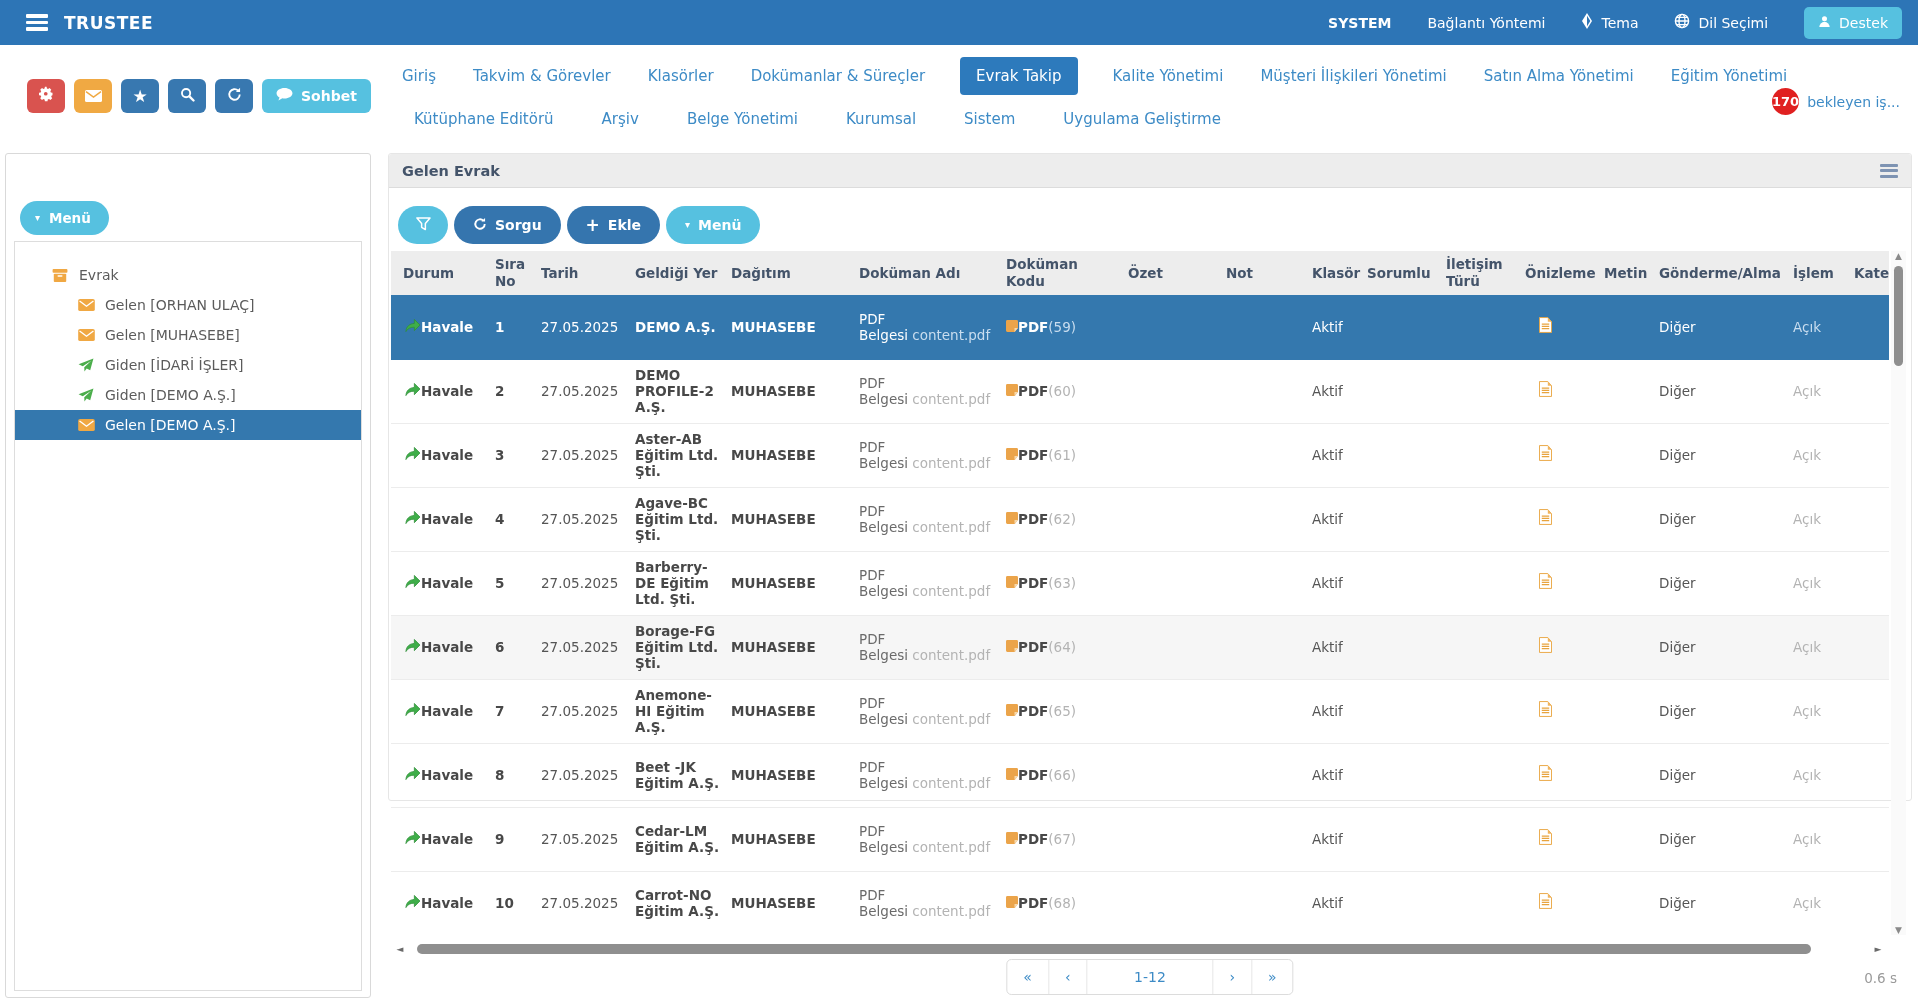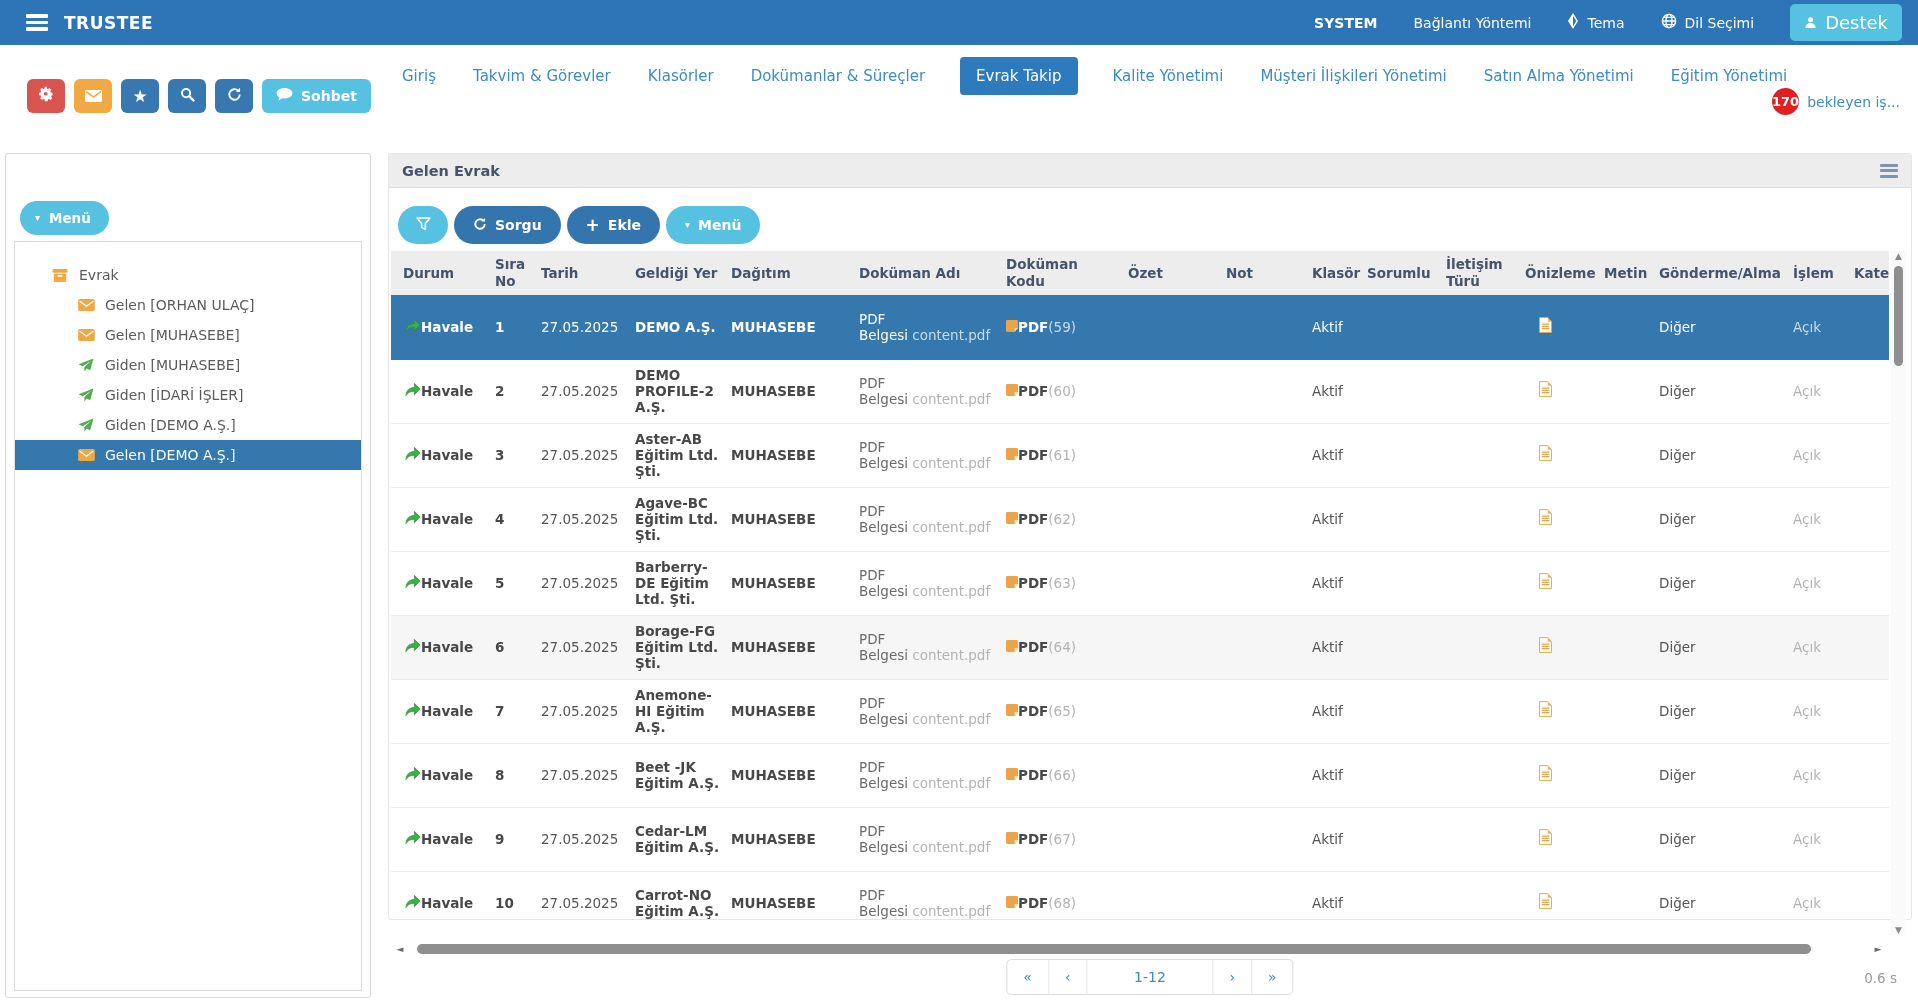--- a/index.html
+++ b/index.html
@@ -14,21 +14,21 @@
   .ham { display:inline-block; cursor:pointer; }
   .ham i { display:block; border-radius:1px; }
   .ham.white { margin-left:26px; }
   .ham.white i { width:22px; height:3.5px; background:#fff; margin:3px 0; }
   .ham.grey i { width:18px; height:3px; background:#7e93b2; margin:2.5px 0; }
   .app-title { font-size:17px; font-weight:bold; letter-spacing:.5px; margin-left:16px; }
   .top-right { margin-left:auto; display:flex; align-items:center; gap:36px; padding-right:16px; font-size:14px; }
   .top-user { font-weight:bold; }
   .top-link { display:flex; align-items:center; gap:8px; cursor:pointer; }
   .destek-btn { background:#56c1e0; border-radius:5px; padding:8px 14px; display:flex; gap:8px;
-    align-items:center; font-size:18px; cursor:pointer; }
+    align-items:center; font-size:14px; cursor:pointer; }
   
   .quickbar { position:absolute; left:27px; top:79px; display:flex; gap:9px; }
   .qbtn { min-width:38px; height:34px; border-radius:6px; display:flex; align-items:center;
     justify-content:center; cursor:pointer; color:#fff; }
   .qbtn.red{ background:#d9534f; } .qbtn.orange{ background:#f0a943; } .qbtn.blue{ background:#3878b0; }
   .qbtn.lblue{ background:#56c1e0; padding:0 14px; gap:8px; font-size:14px; font-weight:bold; }
   .qbtn .star { font-size:17px; line-height:1; }
   
   .nav { position:absolute; left:400px; top:57px; width:1330px; }
   .nav-row1 { display:flex; align-items:center; gap:33px; }
@@ -51,21 +51,21 @@
     display:flex; align-items:center; gap:9px; cursor:pointer; }
   .caret { font-size:10px; line-height:1; }
   .tree-box { position:absolute; left:8px; right:8px; top:87px; bottom:6px;
     border:1px solid #ddd; padding-top:18px; overflow:hidden; }
   .tree-item { height:30px; display:flex; align-items:center; gap:10px; font-size:14px;
     color:#5b5b5b; padding-left:36px; cursor:pointer; white-space:nowrap; }
   .tree-item.lvl1 { padding-left:62px; }
   .tree-item.selected { background:#3478ae; color:#fff; }
   .tic { width:18px; display:flex; justify-content:center; }
   
-  .main { position:absolute; left:388px; top:153px; width:1524px; height:767px;
+  .main { position:absolute; left:388px; top:153px; width:1524px; height:648px;
     border:1px solid #e6e6e6; border-radius:3px; background:#fff; }
   .toolbar { position:absolute; left:9px; top:52px; display:flex; gap:6px; }
   .tbtn { height:38px; border-radius:19px; display:flex; align-items:center; justify-content:center;
     color:#fff; font-weight:bold; font-size:14px; gap:8px; padding:16px 19px; cursor:pointer; }
   .tbtn.funnel { width:50px; padding:0; background:#56c1e0; }
   .tbtn.dark { background:#3575ae; }
   .tbtn.light { background:#56c1e0; }
   .plus { font-size:17px; font-weight:bold; line-height:1; }
   
   .table-zone { position:absolute; left:2px; top:97px; width:1498px; height:684px; overflow:hidden; }
@@ -184,20 +184,28 @@
       <span class="nav-tab">Giriş</span>
       <span class="nav-tab">Takvim &amp; Görevler</span>
       <span class="nav-tab">Klasörler</span>
       <span class="nav-tab">Dokümanlar &amp; Süreçler</span>
       <span class="nav-tab active">Evrak Takip</span>
       <span class="nav-tab">Kalite Yönetimi</span>
       <span class="nav-tab">Müşteri İlişkileri Yönetimi</span>
       <span class="nav-tab">Satın Alma Yönetimi</span>
       <span class="nav-tab">Eğitim Yönetimi</span>
     </div>
+  <div class="nav-row2" id="nav-row2">
+      <span class="nav-tab">Kütüphane Editörü</span>
+      <span class="nav-tab">Arşiv</span>
+      <span class="nav-tab">Belge Yönetimi</span>
+      <span class="nav-tab">Kurumsal</span>
+      <span class="nav-tab">Sistem</span>
+      <span class="nav-tab">Uygulama Geliştirme</span>
+    </div>
 </nav>
 <div class="pending">
   <span class="badge">170</span>
   <span class="pending-label">bekleyen iş...</span>
 </div>
 
 <aside class="sidebar">
   <div class="menu-btn">
     <span class="caret">▾</span>
     <span>Menü</span>
@@ -223,28 +231,20 @@
     <span class="tree-label">Gelen [ORHAN ULAÇ]</span>
   </div>
       <div class="tree-item lvl1">
     <span class="tic">
           <svg viewBox="0 0 18 13" width="17" height="12">
             <rect width="18" height="13" rx="2" fill="#f0a843"></rect>
             <path d="M1.5 2.2L9 7.8l7.5-5.6" fill="none" stroke="#fff" stroke-width="1.5"></path>
           </svg>
         </span>
     <span class="tree-label">Gelen [MUHASEBE]</span>
-  </div>
-      <div class="tree-item lvl1">
-    <span class="tic">
-          <svg viewBox="0 0 18 16" width="16" height="14">
-            <path d="M17.5.5L.5 7.2l4.8 2.1L15 3 7 10.5l.2 4.9 2.6-3.4 4 1.9z" fill="#4cae4c"></path>
-          </svg>
-        </span>
-    <span class="tree-label">Giden [MUHASEBE]</span>
   </div>
       <div class="tree-item lvl1">
     <span class="tic">
           <svg viewBox="0 0 18 16" width="16" height="14">
             <path d="M17.5.5L.5 7.2l4.8 2.1L15 3 7 10.5l.2 4.9 2.6-3.4 4 1.9z" fill="#4cae4c"></path>
           </svg>
         </span>
     <span class="tree-label">Giden [İDARİ İŞLER]</span>
   </div>
       <div class="tree-item lvl1">

